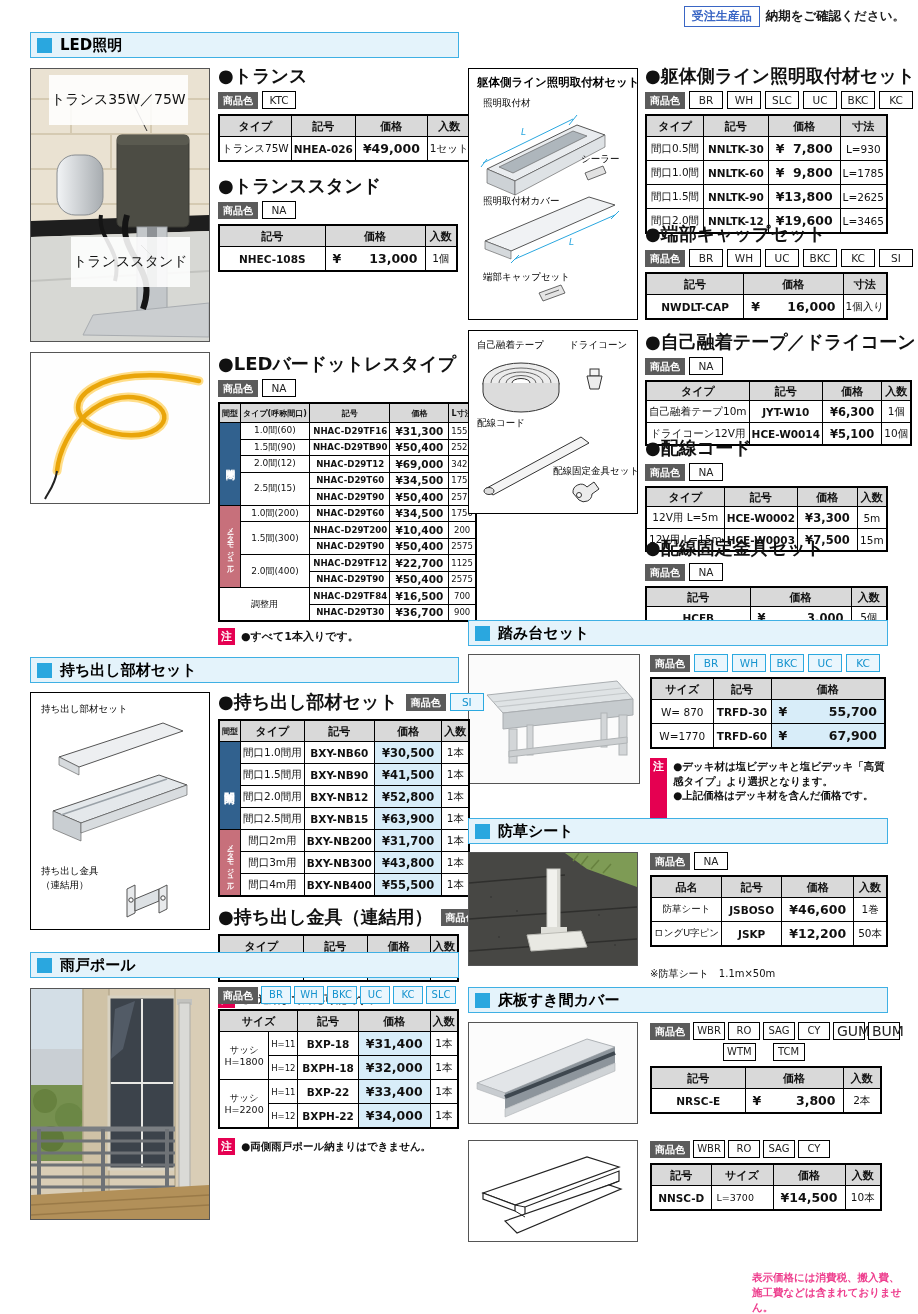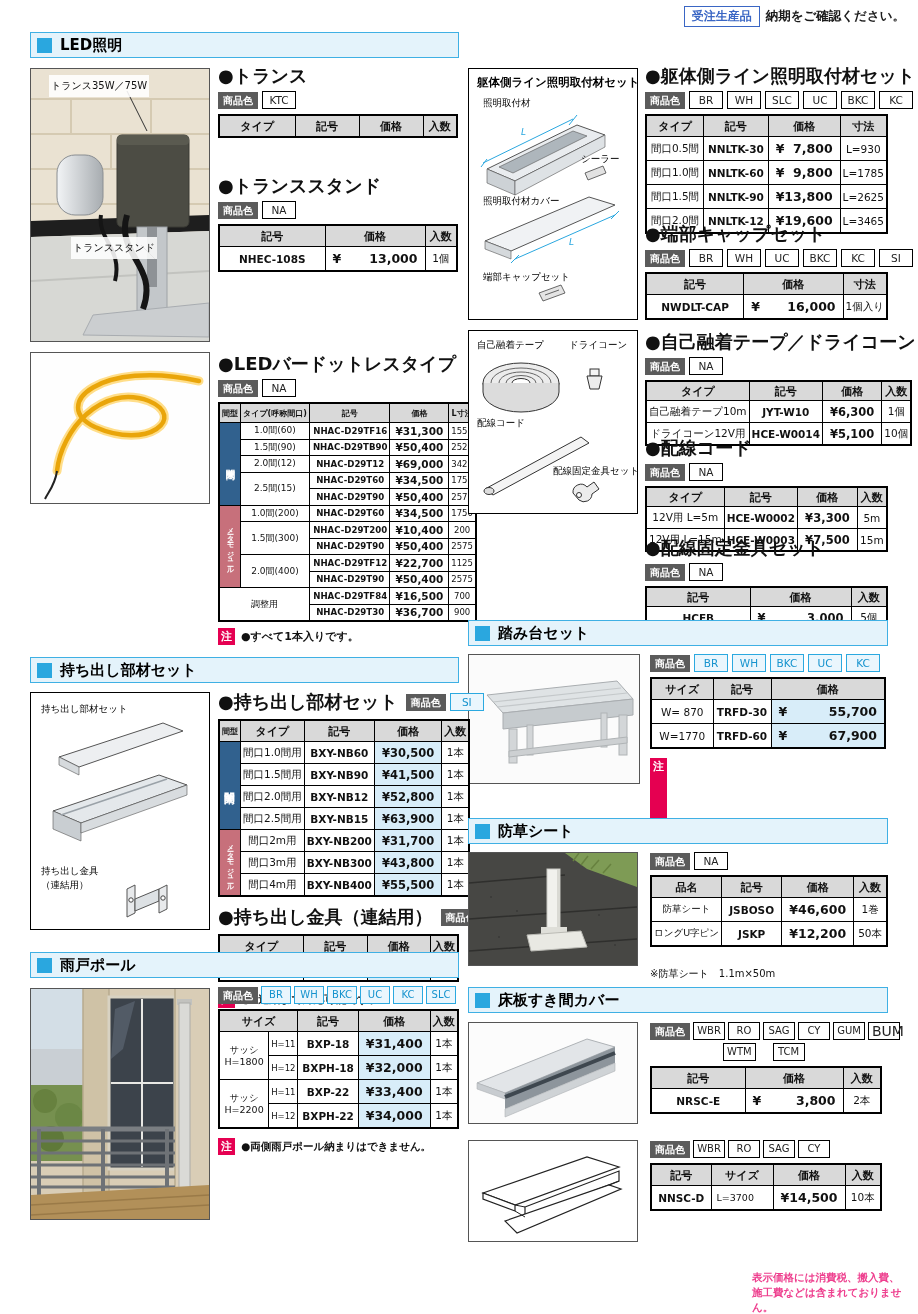--- a/index.html
+++ b/index.html
@@ -46,21 +46,21 @@
   .stype{font-size:8.2px}
   
   .note{display:flex;gap:6px;align-items:flex-start;margin-top:9px}
   .nbadge{background:#E50051;color:#fff;font-weight:bold;font-size:11px;min-width:17px;height:17px;line-height:17px;text-align:center;flex:none}
   .nbadge.tall{height:66px}
   .ntext{font-weight:bold;font-size:11px;line-height:1.4;padding-top:1px}
   .ntext.sm{font-size:10.5px}
   
   .photo{border:1px solid #555;background:#fff;overflow:hidden}
   .illus{border:1px solid #000;background:#fff;overflow:hidden}
-  .plabel{position:absolute;font-size:10px;background:rgba(255,255,255,.88);padding:4px 2px;white-space:nowrap;color:#111}
+  .plabel{position:absolute;font-size:14px;background:rgba(255,255,255,.88);padding:16px 2px;white-space:nowrap;color:#111}
   .ilabel{position:absolute;font-size:9.5px;white-space:nowrap;color:#000}
   .ititle{position:absolute;font-weight:bold;font-size:11.5px;white-space:nowrap;color:#000}
   
   .tophdr{position:absolute;top:6px;right:13px;display:flex;align-items:center;gap:6px}
   .obadge{border:1px solid #3A66C4;color:#3A66C4;background:#fff;font-size:12px;font-weight:bold;padding:1px 7px;white-space:nowrap}
   .onote{font-size:12.5px;font-weight:bold;color:#1A1A1A;white-space:nowrap}
   .footnote{position:absolute;left:752px;top:1270px;width:166px;color:#EE3F8E;font-size:10.5px;line-height:15px;font-weight:bold}
   .sfoot{font-size:10px;margin-top:20px}
   .titlerow{display:flex;align-items:center;gap:8px}
 </style>
@@ -123,20 +123,31 @@
         </colgroup>
       <thead>
           <tr>
         <th>タイプ</th>
         <th>記号</th>
         <th>価格</th>
         <th>入数</th>
       </tr>
         </thead>
       <tbody>
+        <tr>
+          <td>トランス75W</td>
+          <td class="code">NHEA-026</td>
+          <td>
+              <div class="pw">
+                <span class="yen">¥</span>
+                <span>49,000</span>
+              </div>
+            </td>
+          <td class="qty">1セット</td>
+        </tr>
       </tbody>
     </table>
   </div>
 
   <div class="abs" style="left:218px;top:174px;width:240px">
     <div class="btitle">●トランススタンド</div>
     <div class="chiprow">
       <span class="clabel">商品色</span>
       <span class="chip">NA</span>
     </div>
@@ -686,20 +697,24 @@
               <div class="pw">
                 <span>¥</span>
                 <span>67,900</span>
               </div>
             </td>
         </tr>
       </tbody>
     </table>
     <div class="note">
       <span class="nbadge tall">注</span>
+      <div class="ntext sm" style="white-space:normal">
+        <div>●デッキ材は塩ビデッキと塩ビデッキ「高質感タイプ」より選択となります。</div>
+        <div>●上記価格はデッキ材を含んだ価格です。</div>
+      </div>
     </div>
   </div>
 
   <div class="secbar abs" style="left:30px;top:657px;width:429px">
     <span class="sq"></span>
     <span>持ち出し部材セット</span>
   </div>
   <div class="illus abs" style="left:30px;top:692px;width:178px;height:236px">
     <svg width="178" height="236" style="position:absolute;left:0;top:0">
       <polygon points="28,64 132,30 152,38 48,74" fill="#EDEFF1" stroke="#555"></polygon>
@@ -1068,21 +1083,21 @@
       <polygon points="36,86 146,40 146,48 36,94" fill="#CFD3D6" stroke="#AEB2B6" stroke-width="0.6"></polygon>
     </svg>
   </div>
   <div class="abs" style="left:650px;top:1022px;width:238px">
     <div class="chiprow" style="margin-top:0;gap:3px">
       <span class="clabel">商品色</span>
       <span class="chip" style="min-width:24px;font-size:10px">WBR</span>
       <span class="chip" style="min-width:24px;font-size:10px">RO</span>
       <span class="chip" style="min-width:24px;font-size:10px">SAG</span>
       <span class="chip" style="min-width:24px;font-size:10px">CY</span>
-      <span class="chip" style="min-width:24px;font-size:10px">GUM</span>
+      <span class="chip" style="min-width:24px;font-size:14px">GUM</span>
       <span class="chip" style="min-width:24px;font-size:14px">BUM</span>
     </div>
     <div class="chiprow" style="gap:17px">
       <span class="spacer"></span>
       <span class="chip" style="min-width:24px;font-size:10px">WTM</span>
       <span class="chip" style="min-width:24px;font-size:10px">TCM</span>
     </div>
     <table class="tbl">
       <colgroup>
           <col style="width:94px">

